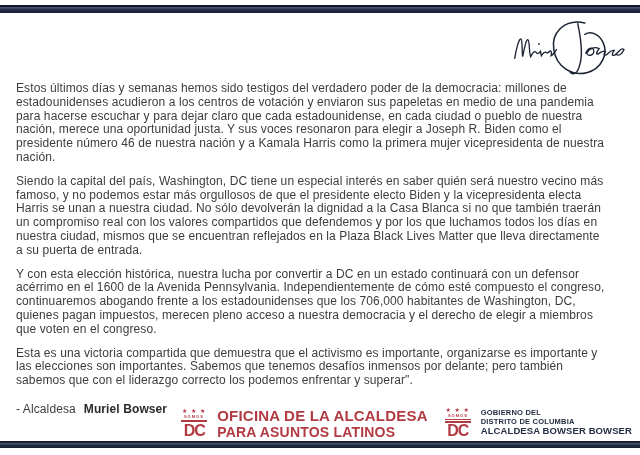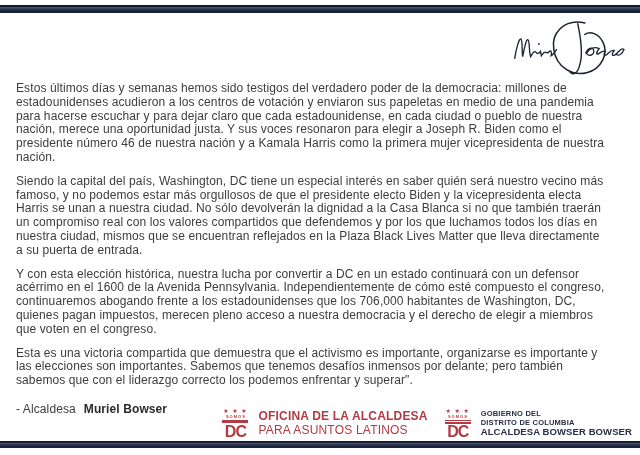--- a/index.html
+++ b/index.html
@@ -32,22 +32,22 @@
     display:flex;align-items:center;gap:12px;
   }
   .logo{display:flex;align-items:center;gap:5px;}
   .dcmark{display:flex;flex-direction:column;align-items:center;width:36px;line-height:1;}
   .dcmark .stars{color:#b23a42;font-size:6px;letter-spacing:1px;line-height:1;}
   .dcmark .somos{color:#b23a42;font-size:8px;font-weight:bold;letter-spacing:2px;transform:scale(.5);transform-origin:center;height:5px;line-height:5px;white-space:nowrap;}
   .dcmark .bar{width:26px;height:2.5px;background:#b23a42;margin:1px 0;}
   .dcmark .bar.thin{height:1.5px;margin:.5px 0;}
   .dcmark .dc{color:#b23a42;font-weight:bold;font-size:16px;letter-spacing:-1px;line-height:1;}
   .latino-text{text-align:left;color:#b23a42;line-height:1.15;}
-  .latino-text .l1{font-size:12px;font-weight:bold;letter-spacing:.2px;}
-  .latino-text .l2{font-size:12px;font-weight:normal;letter-spacing:.2px;}
+  .latino-text .l1{font-size:15px;font-weight:bold;letter-spacing:.2px;}
+  .latino-text .l2{font-size:14px;font-weight:bold;letter-spacing:.2px;}
   .gov-text{text-align:left;color:#262e45;line-height:1.15;}
   .gov-text .l1,.gov-text .l2{font-size:7.5px;font-weight:bold;letter-spacing:.2px;}
   .gov-text .l3{font-size:9.5px;font-weight:bold;letter-spacing:.1px;}
 </style>
 </head>
 <body>
 
 <div class="page">
 
   <div class="rule top"></div>

